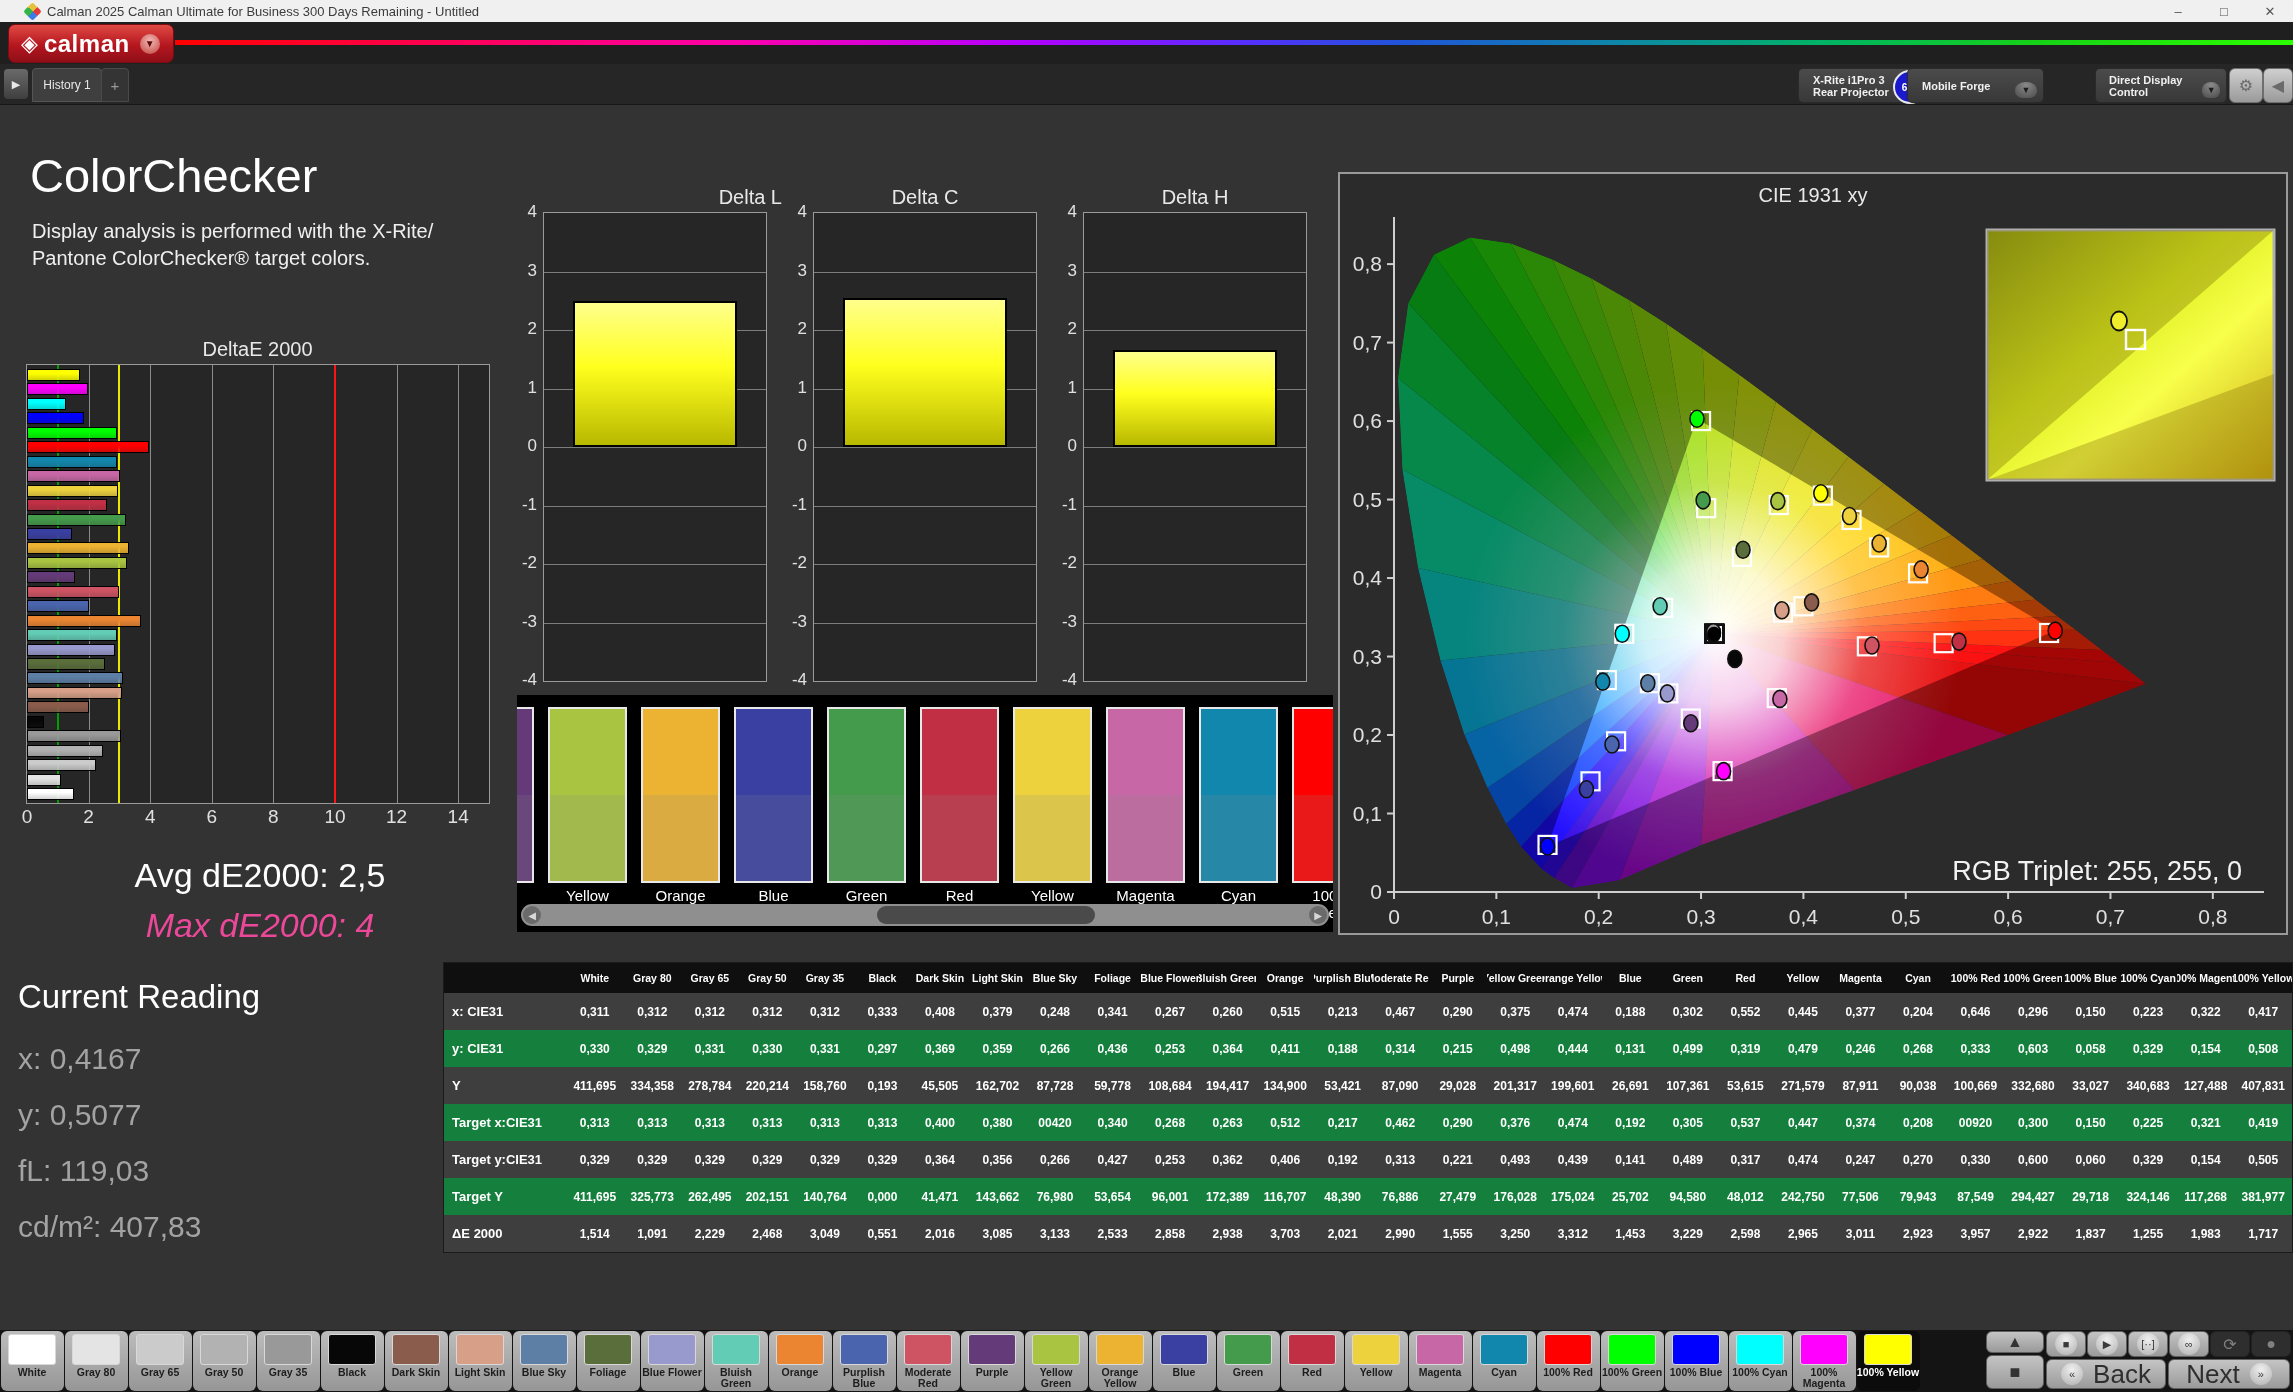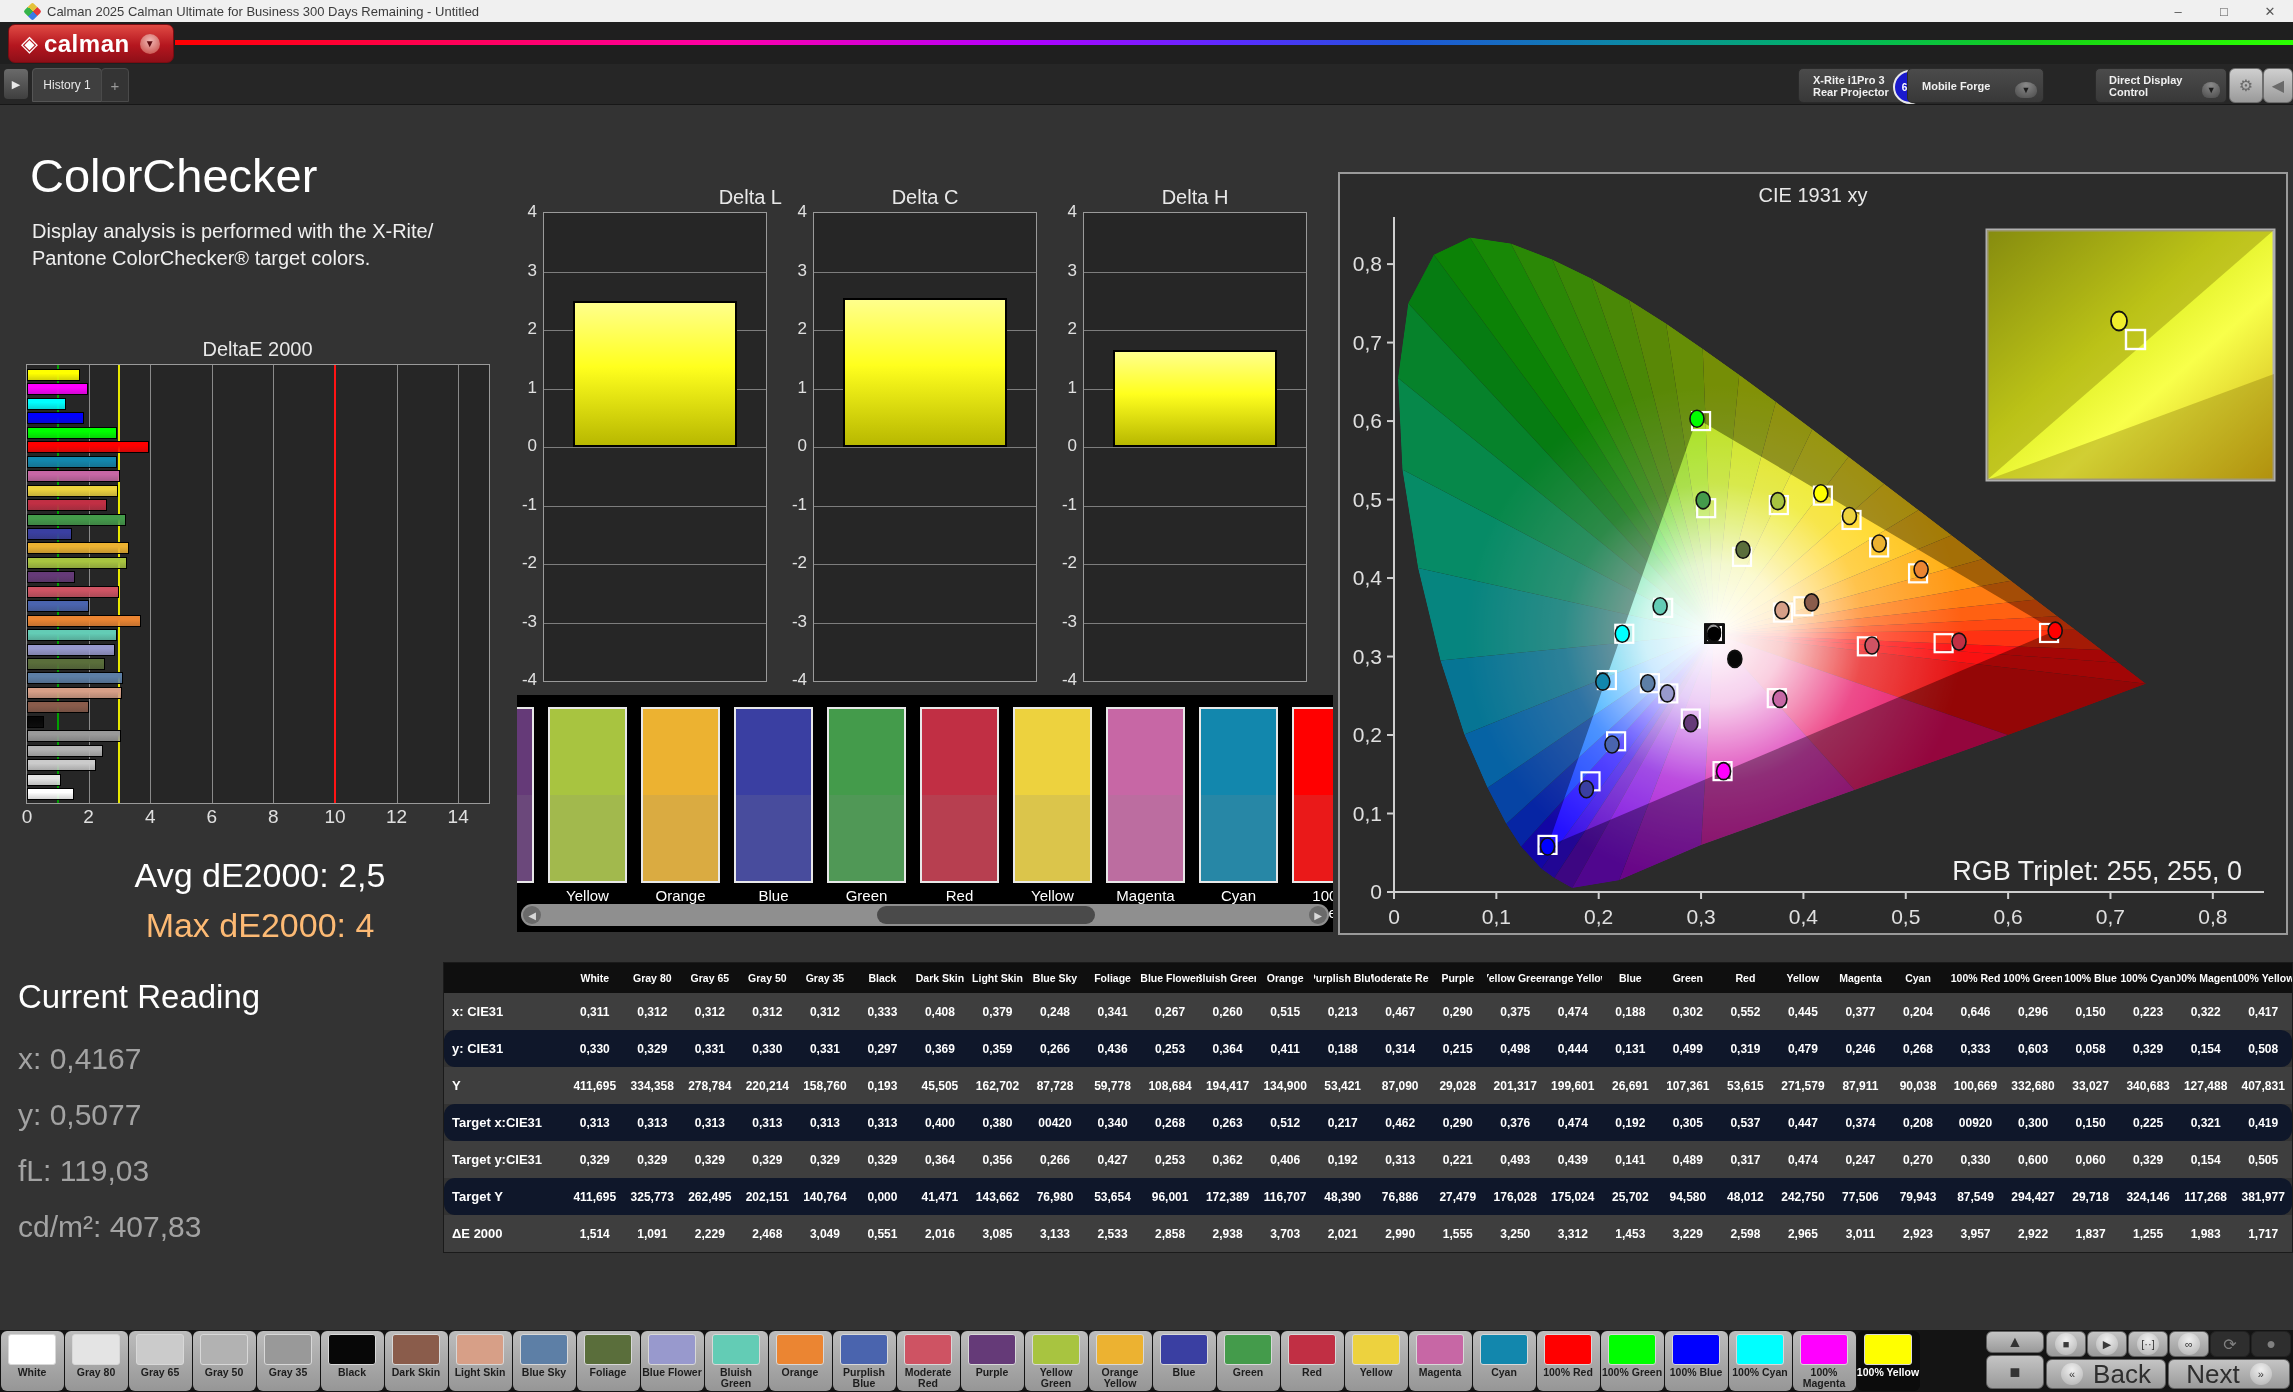--- a/index.html
+++ b/index.html
@@ -52,21 +52,21 @@
                background:#1a1acc;border:2px solid #e8e8e8;color:#fff;font-size:10px;font-weight:700;
                display:flex;align-items:center;justify-content:center;}
   .nav-sq-btn{position:absolute;top:4px;width:32px;height:33px;border-radius:6px;
               background:linear-gradient(#cfcfcf,#9a9a9a);border:1px solid #6e6e6e;
               display:flex;align-items:center;justify-content:center;color:#6a6a6a;font-size:16px;}
 
   
   #cc-title{left:30px;top:148px;color:#fff;font-size:47px;}
   #cc-sub{left:32px;top:218px;width:470px;color:#efefef;font-size:20px;line-height:27px;}
   #avg-de{left:40px;top:856px;width:440px;text-align:center;color:#fff;font-size:34px;}
-  #max-de{left:40px;top:906px;width:440px;text-align:center;color:#fdba74;font-size:34px;}
+  #max-de{left:40px;top:906px;width:440px;text-align:center;color:#ec4899;font-size:34px;font-style:italic;}
   #cur-title{left:18px;top:978px;color:#fff;font-size:33px;}
   .cur-line{position:absolute;left:18px;color:#a3a3a3;font-size:30px;}
 
   
   #de-title{left:25px;top:338px;width:465px;text-align:center;color:#e8e8e8;font-size:20px;}
   #de-plot{left:26px;top:364px;width:462px;height:438px;background:#262626;border:1px solid #9a9a9a;}
   .de-grid{position:absolute;top:0;bottom:0;width:1px;background:#8a8a8a;}
   .de-ref{position:absolute;top:0;bottom:0;width:2px;}
   .de-bar{position:absolute;left:0;height:12px;border:1px solid #000;box-sizing:border-box;}
   .de-tick{position:absolute;top:806px;color:#e0e0e0;font-size:19px;transform:translateX(-50%);}
@@ -96,21 +96,21 @@
   
   #cc-table{left:443px;top:962px;width:1848px;border:1px solid #1a1a1a;}
   .trow{display:flex;height:37px;align-items:stretch;}
   .trow.header{height:30px;background:#0f0f0f;}
   .tlabel{width:122px;flex:0 0 122px;display:flex;align-items:center;padding-left:8px;box-sizing:border-box;
           color:#fff;font-weight:700;font-size:13px;}
   .tcell{flex:1 1 0;display:flex;align-items:center;justify-content:center;color:#fff;
          font-size:12px;font-weight:700;overflow:hidden;white-space:nowrap;}
   .trow.header .tcell{font-size:10.5px;}
   .row-dark{background:#3e3e3e;}
-  .row-light{background:#0f172a;border-radius:11px;}
+  .row-light{background:#15803d;}
 
   
   #bottombar{left:0;top:1330px;width:2293px;height:62px;background:#141414;display:flex;}
   .pbtn{width:63px;flex:0 0 63px;margin:1px 0.5px;border-radius:6px;
         background:linear-gradient(#bdbdbd,#969696);display:flex;flex-direction:column;align-items:center;}
   .pbtn .chip{width:46px;height:29px;margin-top:3px;border-radius:3px;border:1px solid #d8d8d8;}
   .pbtn .plabel{font-size:10.5px;line-height:11px;color:#1d1d1d;text-align:center;margin-top:2px;font-weight:700;}
   .pbtn.active{background:#0c0c0c;}
   .pbtn.active .plabel{color:#fff;}
   #transport{margin-left:auto;display:flex;}

